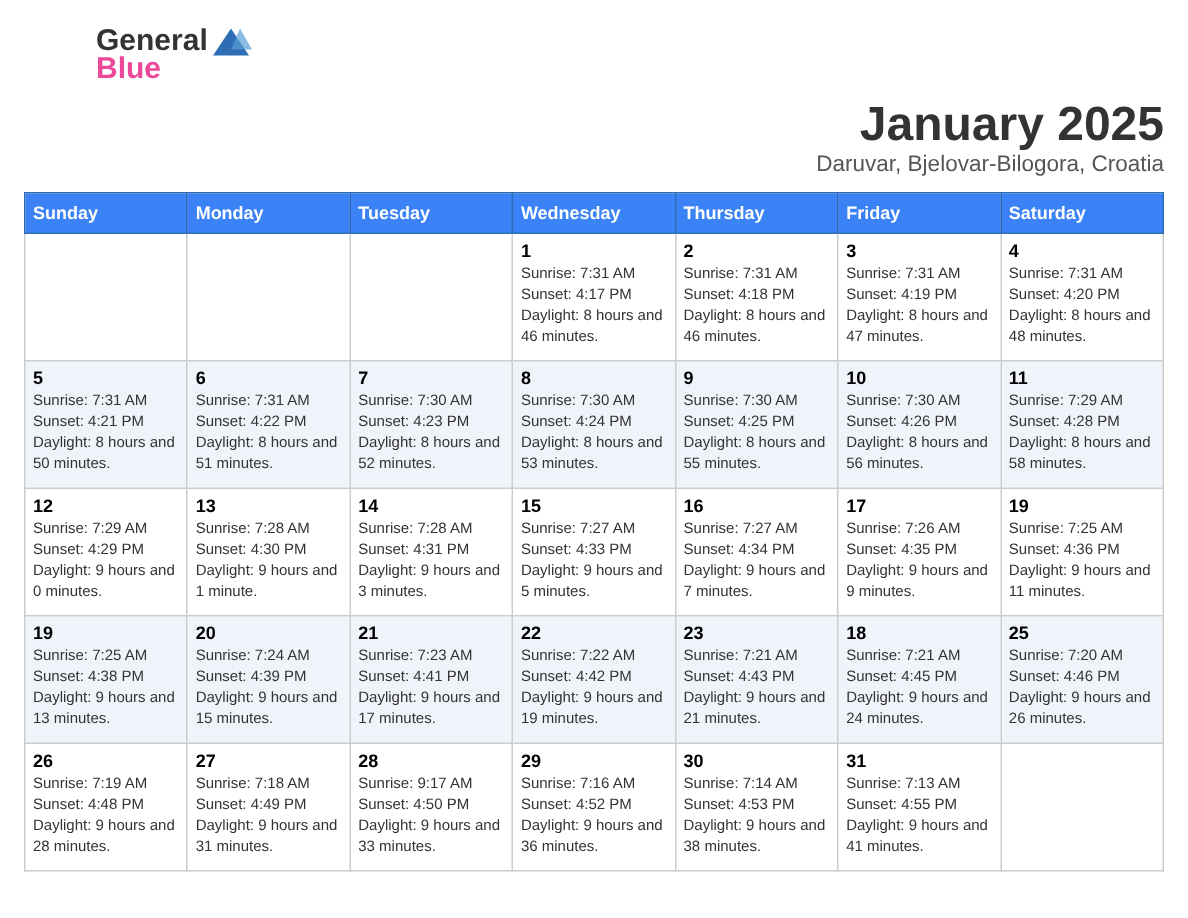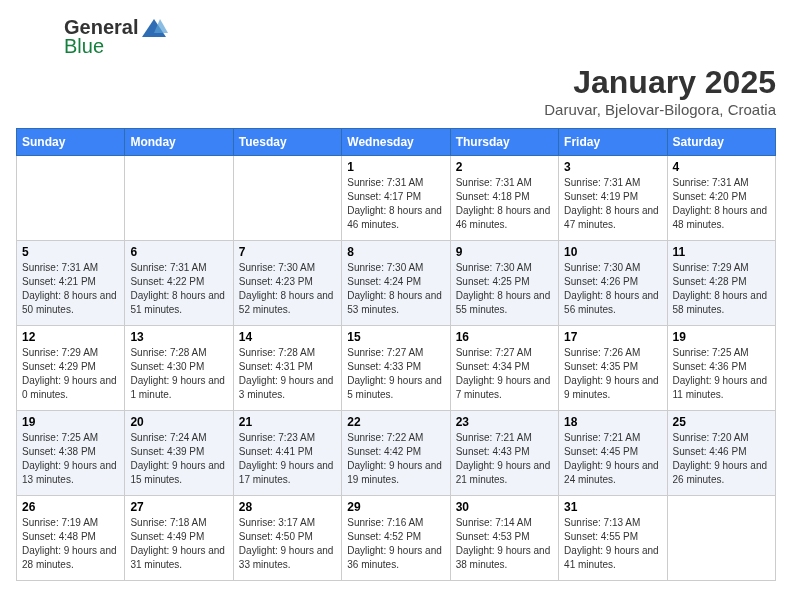--- a/index.html
+++ b/index.html
@@ -82,21 +82,21 @@
 
 <div class="header">
   <div class="logo">
     <div style="display:flex; align-items:center; gap:2px;">
       <span style="font-size:20px; font-weight:bold; color:#333;">General</span>
       <svg width="28" height="22" viewBox="0 0 28 22">
         <polygon points="14,2 26,20 2,20" fill="#2e6db4"></polygon>
         <polygon points="20,2 28,16 14,16" fill="#5a9fd4" opacity="0.7"></polygon>
       </svg>
     </div>
-    <span style="font-size:20px; font-weight:normal; color:#15803d; margin-top:-4px;">Blue</span>
+    <span style="font-size:20px; font-weight:bold; color:#ec4899; margin-top:-4px;">Blue</span>
   </div>
   <div class="title-block">
     <div class="title-month">January 2025</div>
     <div class="title-location">Daruvar, Bjelovar-Bilogora, Croatia</div>
   </div>
 </div>
 
 <table class="calendar-table">
   <thead>
     <tr>
@@ -279,21 +279,21 @@
 Daylight: 9 hours and 28 minutes.</div>
         </td>
         <td>
           <div class="day-number">27</div>
           <div class="day-info" style="white-space: pre-line;">Sunrise: 7:18 AM
 Sunset: 4:49 PM
 Daylight: 9 hours and 31 minutes.</div>
         </td>
         <td>
           <div class="day-number">28</div>
-          <div class="day-info" style="white-space: pre-line;">Sunrise: 3:17 AM
+          <div class="day-info" style="white-space: pre-line;">Sunrise: 9:17 AM
 Sunset: 4:50 PM
 Daylight: 9 hours and 33 minutes.</div>
         </td>
         <td>
           <div class="day-number">29</div>
           <div class="day-info" style="white-space: pre-line;">Sunrise: 7:16 AM
 Sunset: 4:52 PM
 Daylight: 9 hours and 36 minutes.</div>
         </td>
         <td>

